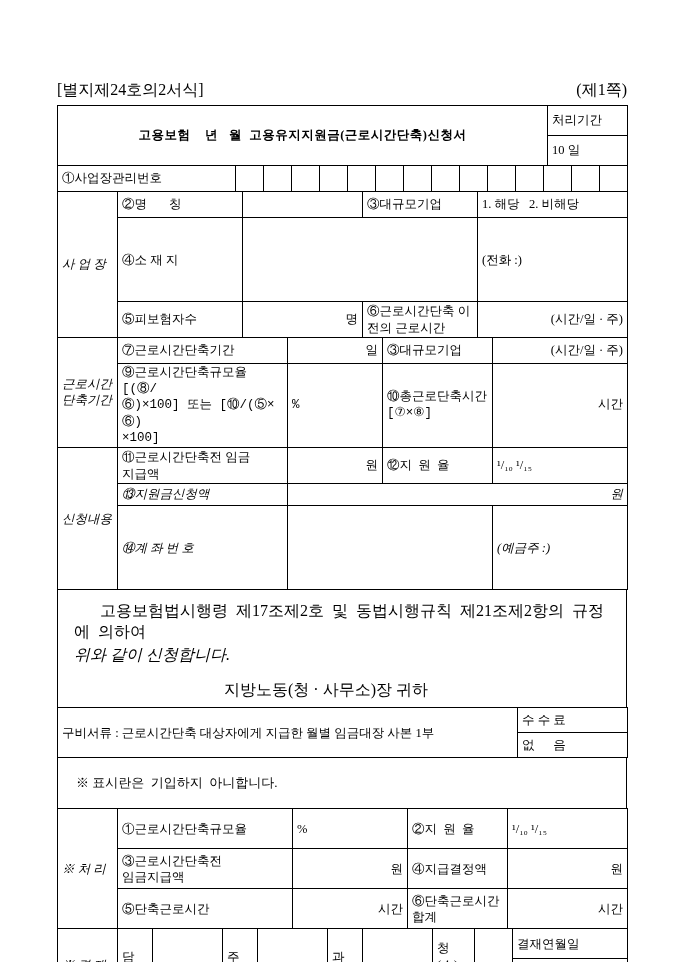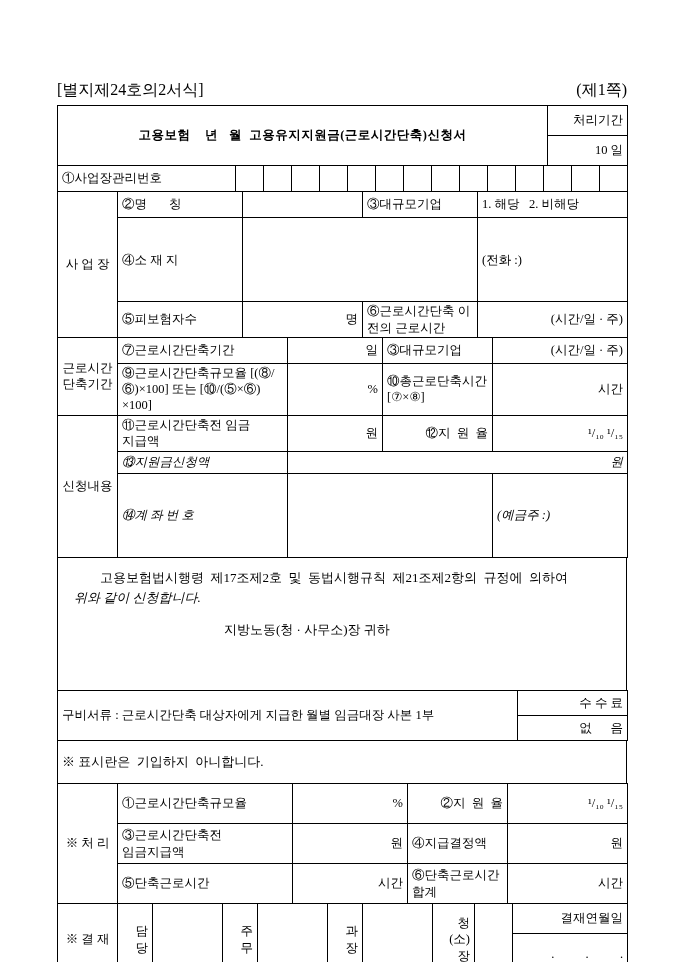--- a/index.html
+++ b/index.html
@@ -4,41 +4,41 @@
 <style>
   *{box-sizing:border-box;margin:0;padding:0;}
   html,body{background:#ffffff;}
   body{width:680px;height:962px;color:#000;font-family:"Liberation Serif","DejaVu Serif",serif;}
   .page{width:680px;height:962px;padding:80px 53px 0 57px;overflow:hidden;}
   .refs{width:570px;display:flex;justify-content:space-between;font-size:16px;margin-bottom:4px;}
   .form{width:570px;}
   .form > * + *{margin-top:-1px;}
   table.sec{border-collapse:collapse;table-layout:fixed;width:570px;}
   table.sec td{border:1px solid #000;font-size:12.5px;line-height:1.3;padding:1px 4px;vertical-align:middle;white-space:pre-wrap;overflow:hidden;word-break:break-all;}
-  .c{text-align:right;margin-top:48px;}
+  .c{text-align:left;margin-top:48px;}
   .r{text-align:right;}
-  .grp{text-align:center;}
+  .grp{font-style:italic;}
   .small{font-size:11.5px;line-height:1.3;}
   .title-cell{text-align:center;font-weight:bold;font-size:15.5px;letter-spacing:0.5px;}
   .flex{display:flex;justify-content:flex-start;align-items:center;width:100%;}
   tr.h22{height:22px;font-style:italic;} tr.h25{height:25px;} tr.h26{height:26px;} tr.h30{height:30px;}
-  tr.h34{height:34px;} tr.h36{height:36px;} tr.h40{height:40px;} tr.h42{height:42px;} tr.h52{height:52px;}
+  tr.h34{height:34px;} tr.h36{height:36px;} tr.h40{height:40px;} tr.h42{height:42px;} tr.h52{height:52px;font-family:Liberation Mono, monospace;}
   col.w28{width:28px;} col.w35{width:35px;} col.w38{width:38px;} col.w42{width:42px;}
   col.w60{width:60px;} col.w70{width:70px;} col.w80{width:80px;} col.w95{width:95px;}
   col.w100{width:100px;} col.w110{width:110px;} col.w115{width:115px;} col.w120{width:120px;}
   col.w125{width:125px;} col.w135{width:135px;} col.w150{width:150px;} col.w170{width:170px;}
   col.w175{width:175px;} col.w178{width:178px;} col.w460{width:460px;} col.w490{width:490px;}
-  .statement{height:134px;border-left:1px solid #000;border-right:1px solid #000;padding:12px 16px 0;font-size:13px;}
+  .statement{height:119px;border-left:1px solid #000;border-right:1px solid #000;padding:12px 16px 0;font-size:16px;}
   .statement div{white-space:pre-wrap;}
   .st-line1{text-indent:26px;}
   .st-line2{margin-top:2px;font-style:italic;}
   .st-date{margin-top:16px;text-align:center;}
   .st-sign{margin-top:12px;display:flex;justify-content:flex-end;gap:36px;padding-right:28px;}
   .st-recipient{margin-top:14px;padding-left:150px;}
-  .note{height:44px;border-left:1px solid #000;border-right:1px solid #000;display:flex;align-items:center;padding-left:4px;font-size:13px;white-space:pre-wrap;}
+  .note{height:52px;border-left:1px solid #000;border-right:1px solid #000;display:flex;align-items:center;padding-left:18px;font-size:13px;white-space:pre-wrap;}
 </style>
 </head>
 <body>
 
 <div class="page">
 
   <div class="refs">
     <span>[별지제24호의2서식]</span>
     <span>(제1쪽)</span>
   </div>

